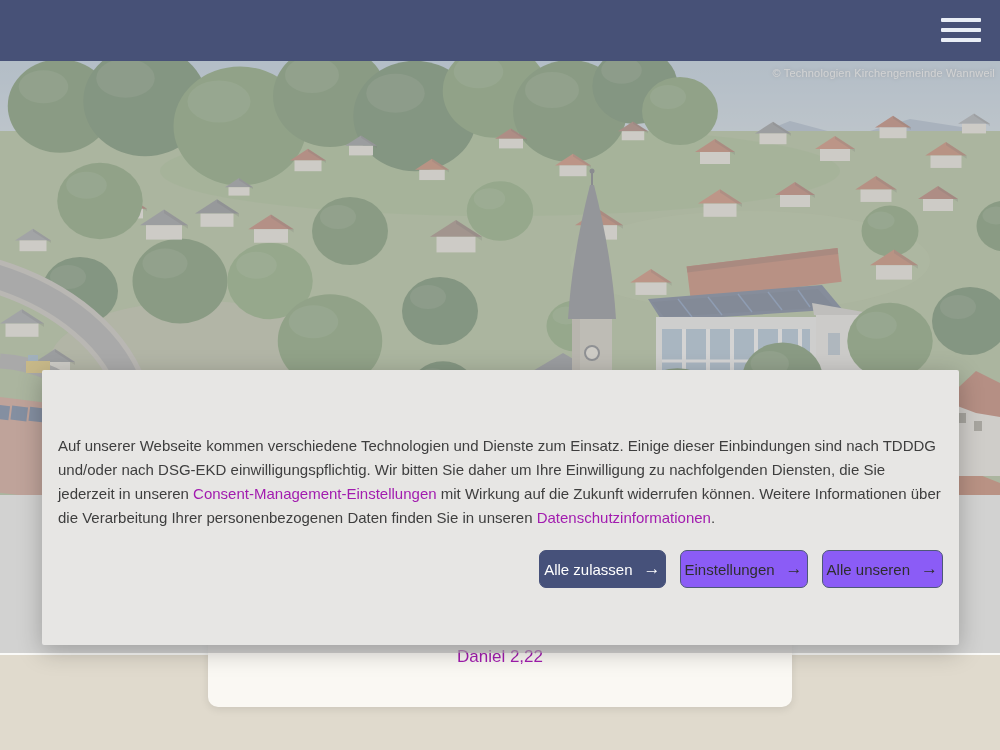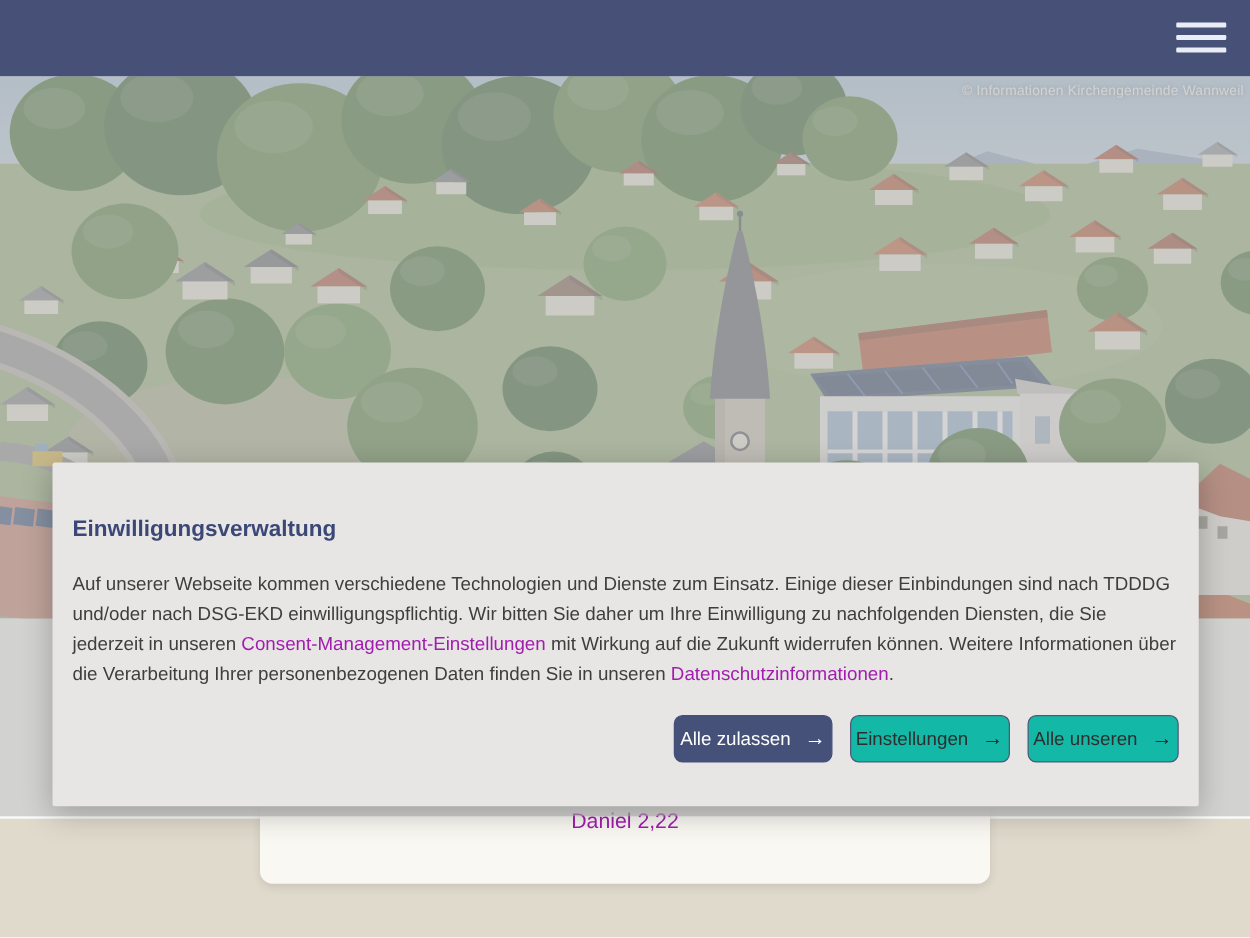--- a/index.html
+++ b/index.html
@@ -35,21 +35,21 @@
           border-radius:2px;box-shadow:0 6px 24px rgba(0,0,0,0.25);z-index:10;
           box-sizing:border-box;padding:42px 16px 0 16px;}
   .dialog h2{margin:0;font-size:18px;line-height:22px;font-weight:bold;color:#3b4877;}
   .dialog p{margin:22px 0 0 0;max-width:886px;font-size:15px;line-height:24px;color:#3e3e3e;}
   .dialog p a{color:#a21caf;cursor:pointer;}
   .btn-row{margin-top:20px;display:flex;justify-content:flex-end;gap:14px;}
   .btn{display:inline-flex;align-items:center;gap:11px;height:38px;padding:0 4px;
        font-family:"Liberation Sans",sans-serif;font-size:15px;border-radius:7px;cursor:pointer;}
   .btn .arrow{font-size:17px;line-height:1;transform:translateY(-1px);}
   .btn-primary{background:#46517a;color:#ffffff;border:1px solid #46517a;}
-  .btn-outline{background:#14b8a6;color:#2e2e2e;border:1px solid #4e5878;}
+  .btn-outline{background:#8b5cf6;color:#2e2e2e;border:1px solid #4e5878;}
 </style>
 </head>
 <body>
 
 <div class="page">
 
   <div class="hero">
     <svg width="1000" height="434" viewBox="0 0 1000 434">
       <defs>
         <linearGradient id="sky" x1="0" y1="0" x2="0" y2="1">
@@ -231,42 +231,41 @@
         </g>
       </g>
 
       <g>
         <rect x="950" y="330" width="50" height="85" fill="#f1ece1"></rect>
         <polygon points="944,340 976,310 1000,322 1000,356 976,352" fill="#ad4a2e"></polygon>
         <rect x="958" y="352" width="8" height="10" fill="#8a8374"></rect>
         <rect x="974" y="360" width="8" height="10" fill="#8a8374"></rect>
       </g>
     </svg>
-    <div class="copyright">© Informationen Kirchengemeinde Wannweil</div>
+    <div class="copyright">© Technologien Kirchengemeinde Wannweil</div>
   </div>
 
   <div class="main-section"></div>
   <div class="page-footer"></div>
 
   <div class="verse-card">
     <div class="verse-ref">Daniel 2,22</div>
   </div>
 
   <div class="backdrop"></div>
 
   <header class="header">
     <button class="hamburger">
       <span>
         <span class="bar"></span><span class="bar"></span><span class="bar"></span>
       </span>
     </button>
   </header>
 
   <div class="dialog">
-    <h2>Einwilligungsverwaltung</h2>
     <p><span>Auf unserer Webseite kommen verschiedene Technologien und Dienste zum Einsatz. Einige dieser Einbindungen sind nach TDDDG und/oder nach DSG-EKD einwilligungspflichtig. Wir bitten Sie daher um Ihre Einwilligung zu nachfolgenden Diensten, die Sie jederzeit in unseren </span><a>Consent-Management-Einstellungen</a><span> mit Wirkung auf die Zukunft widerrufen können. Weitere Informationen über die Verarbeitung Ihrer personenbezogenen Daten finden Sie in unseren </span><a>Datenschutzinformationen</a><span>.</span></p>
     <div class="btn-row">
       <button class="btn btn-primary">
         <span>Alle zulassen</span>
         <span class="arrow">→</span>
       </button>
       <button class="btn btn-outline">
         <span>Einstellungen</span>
         <span class="arrow">→</span>
       </button>

